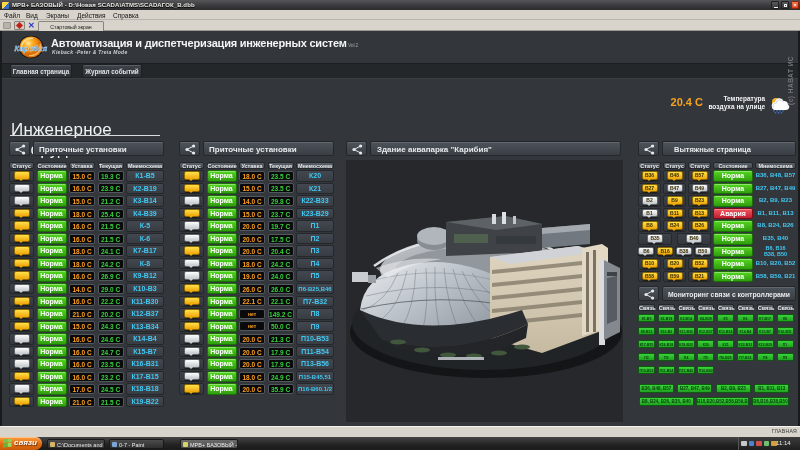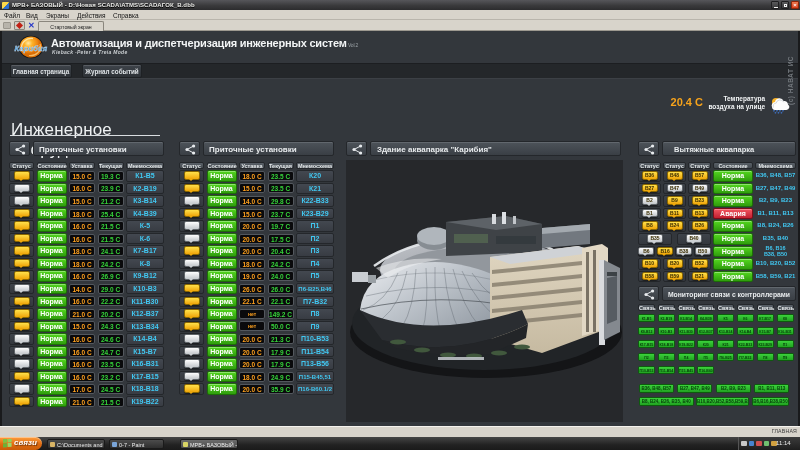--- a/index.html
+++ b/index.html
@@ -121,21 +121,21 @@
   </div>
 <div class="ab hdr" style="left:370px;top:141px;width:251px;height:15px;font-size:8px;line-height:15px;text-align:left;padding-left:6px;">Здание аквапарка "Карибия"</div>
 <div class="ab hdr" style="left:638px;top:141px;width:21px;height:15px">
     <svg width="11" height="11" viewBox="0 0 11 11" style="position:absolute;left:5px;top:2px">
       <circle cx="8.6" cy="2" r="1.6" fill="#e8ebee"></circle>
       <circle cx="8.6" cy="9" r="1.6" fill="#e8ebee"></circle>
       <circle cx="2" cy="5.5" r="1.6" fill="#e8ebee"></circle>
       <path d="M2 5.5 L8.6 2 M2 5.5 L8.6 9" stroke="#e8ebee" stroke-width="1"></path>
     </svg>
   </div>
-<div class="ab hdr" style="left:662px;top:141px;width:134px;height:15px;font-size:7.5px;line-height:15px;text-align:left;padding-left:11px;">Вытяжные аквапарка</div>
+<div class="ab hdr" style="left:662px;top:141px;width:134px;height:15px;font-size:7.5px;line-height:15px;text-align:left;padding-left:11px;">Вытяжные страница</div>
 <div class="ab hdr" style="left:638px;top:286px;width:21px;height:15px">
     <svg width="11" height="11" viewBox="0 0 11 11" style="position:absolute;left:5px;top:2px">
       <circle cx="8.6" cy="2" r="1.6" fill="#e8ebee"></circle>
       <circle cx="8.6" cy="9" r="1.6" fill="#e8ebee"></circle>
       <circle cx="2" cy="5.5" r="1.6" fill="#e8ebee"></circle>
       <path d="M2 5.5 L8.6 2 M2 5.5 L8.6 9" stroke="#e8ebee" stroke-width="1"></path>
     </svg>
   </div>
 <div class="ab hdr" style="left:662px;top:286px;width:134px;height:15px;font-size:6.8px;line-height:15px;text-align:center;">Мониторинг связи с контроллерами</div>
 <div class="ab colh" style="left:9px;top:161.5px;width:25px;height:7px">Статус</div>

